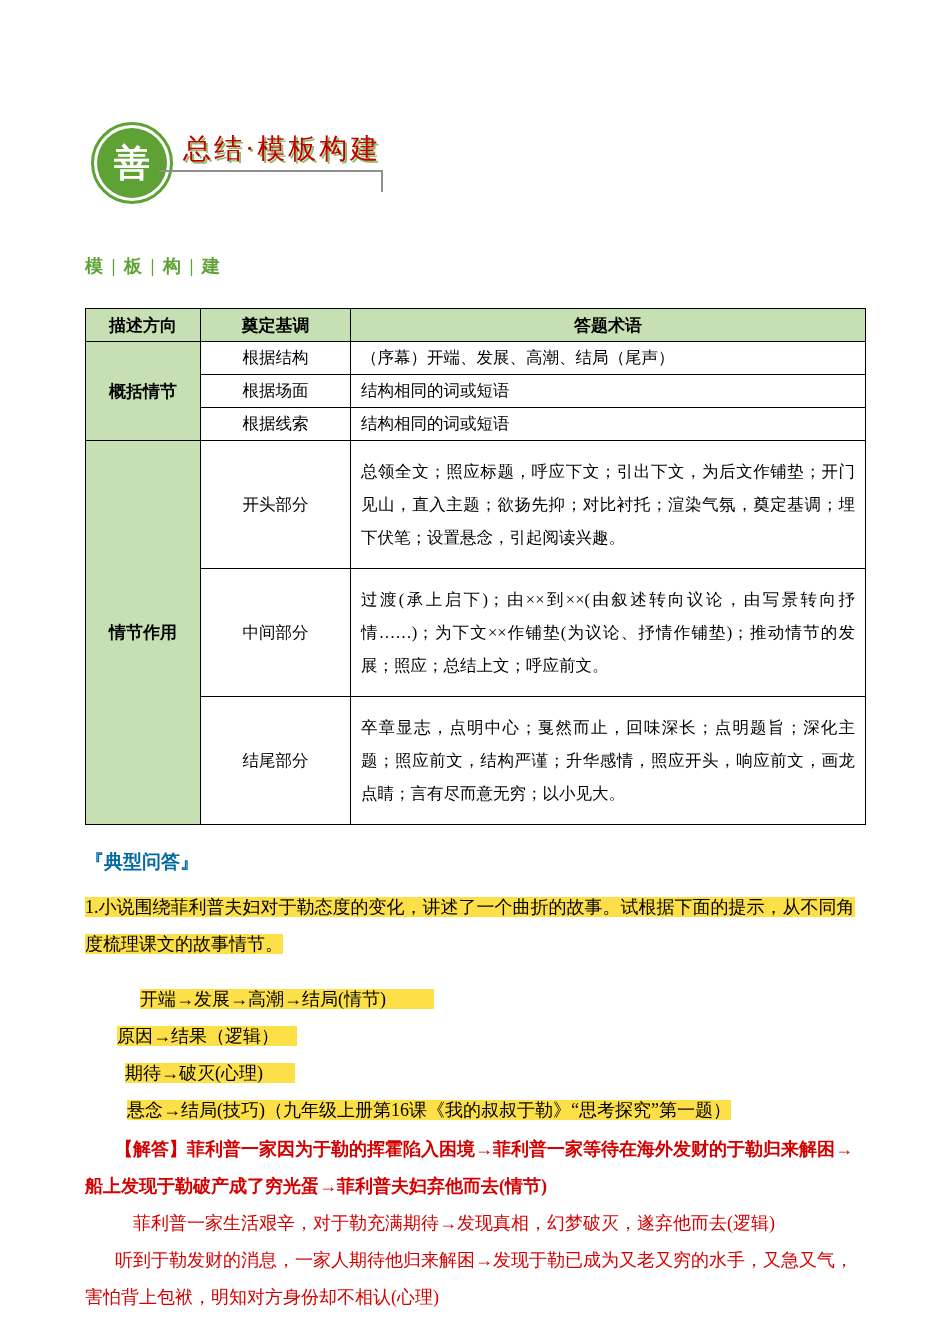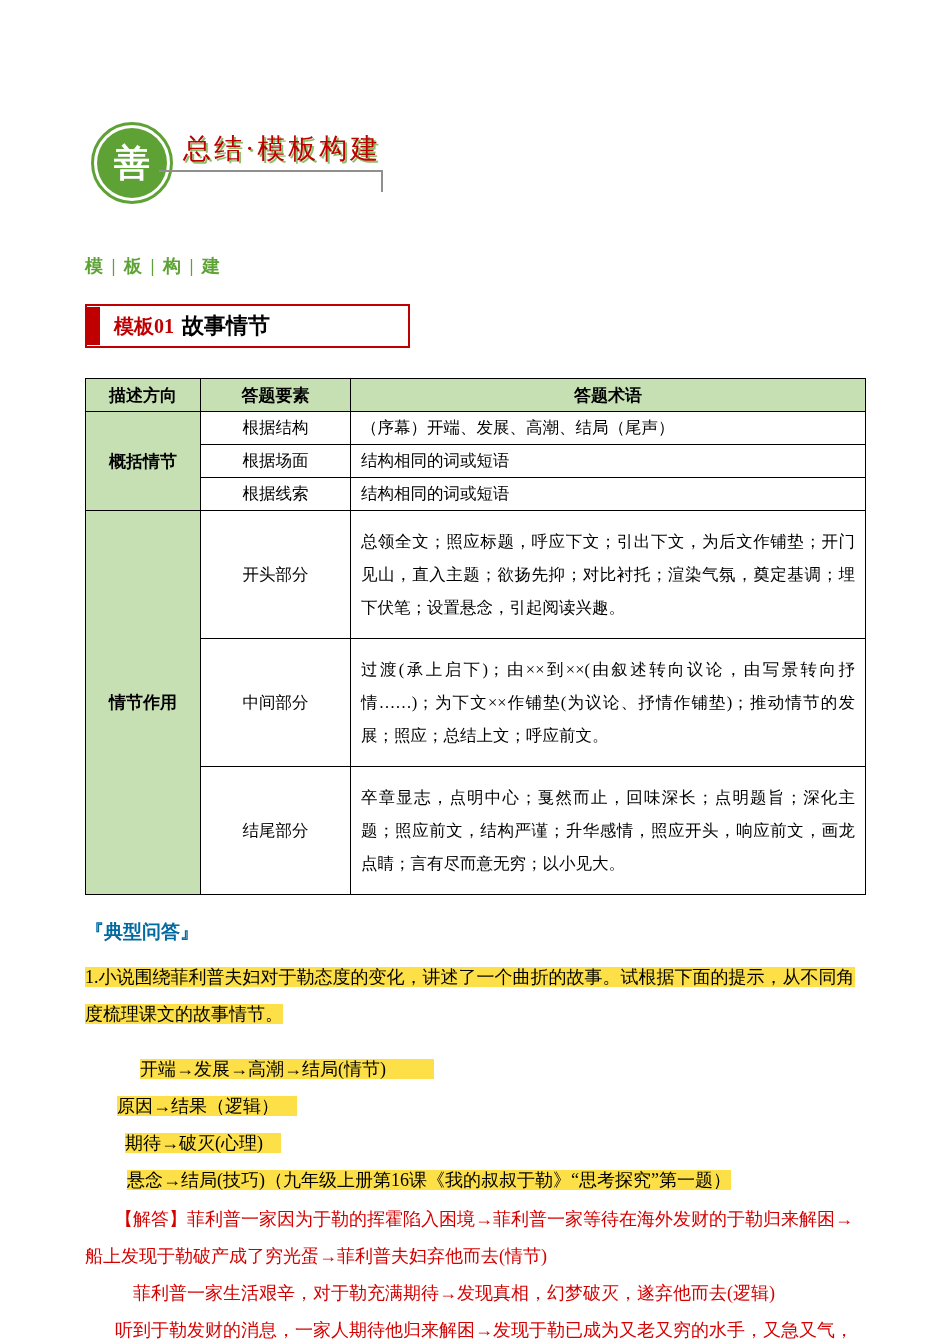--- a/index.html
+++ b/index.html
@@ -76,60 +76,55 @@
 
   
   .qa-title {
     margin-top:24px; color:#0369a1; font-weight:bold; font-size:19px;
   }
   .question { margin-top:14px; font-size:18px; line-height:37px; }
   .hl { background:#fde047; }
   .hint { font-size:18px; line-height:37px; margin:0; }
   .hint-1 { margin-left:55px; } .hint-1 .hl { padding-right:48px; }
   .hint-2 { margin-left:32px; } .hint-2 .hl { padding-right:18px; }
-  .hint-3 { margin-left:40px; } .hint-3 .hl { padding-right:18px;margin-top:47px; }
+  .hint-3 { margin-left:40px; } .hint-3 .hl { padding-right:32px;margin-top:47px; }
   .hint-4 { margin-left:42px; } .hint-4 .hl { padding-right:0; }
 
   .answers { color:#d40000; font-size:18px; line-height:37px; margin-top:2px; }
   .answers p { margin:0; }
-  .ans-1 { text-indent:30px; }
+  .ans-1 { text-indent:30px;font-weight:bold; }
   .ans-2 { text-indent:48px; }
   .ans-3 { text-indent:30px; }
 </style>
 </head>
 <body>
 
 <div class="content">
 
   <div class="logo-row">
     <div class="logo-circle">
       <div class="logo-circle-inner">善</div>
     </div>
     <div class="logo-title">总结·模板构建</div>
     <div class="flag-line"></div>
   </div>
 
   <div class="section-label">模 | 板 | 构 | 建</div>
 
-  <div class="template-box">
-    <div class="red-notch"></div>
-    <span class="template-tag">模板01</span>
-    <span class="template-title">故事情节</span>
-  </div>
 
   <table class="tpl">
     <colgroup>
         <col class="col-dir">
         <col class="col-elem">
         <col class="col-term">
       </colgroup>
     <tbody>
         <tr>
       <th>描述方向</th>
-      <th>答题要素</th>
+      <th>奠定基调</th>
       <th>答题术语</th>
     </tr>
     <tr>
       <td class="group-cell" rowspan="3">概括情节</td>
       <td class="elem-cell">根据结构</td>
       <td class="term-cell">（序幕）开端、发展、高潮、结局（尾声）</td>
     </tr>
     <tr>
       <td class="elem-cell">根据场面</td>
       <td class="term-cell">结构相同的词或短语</td>

